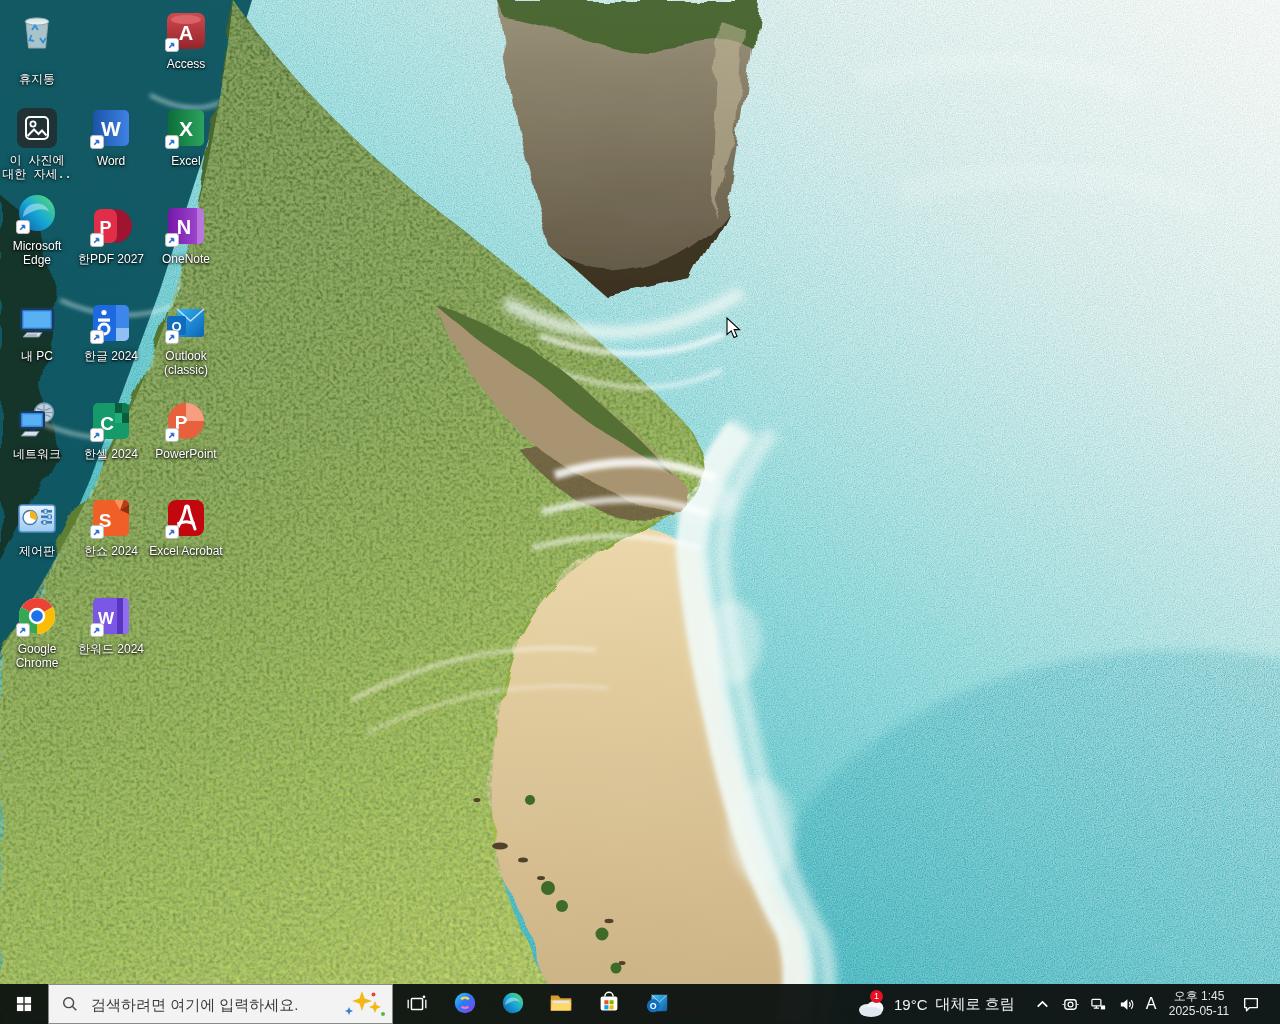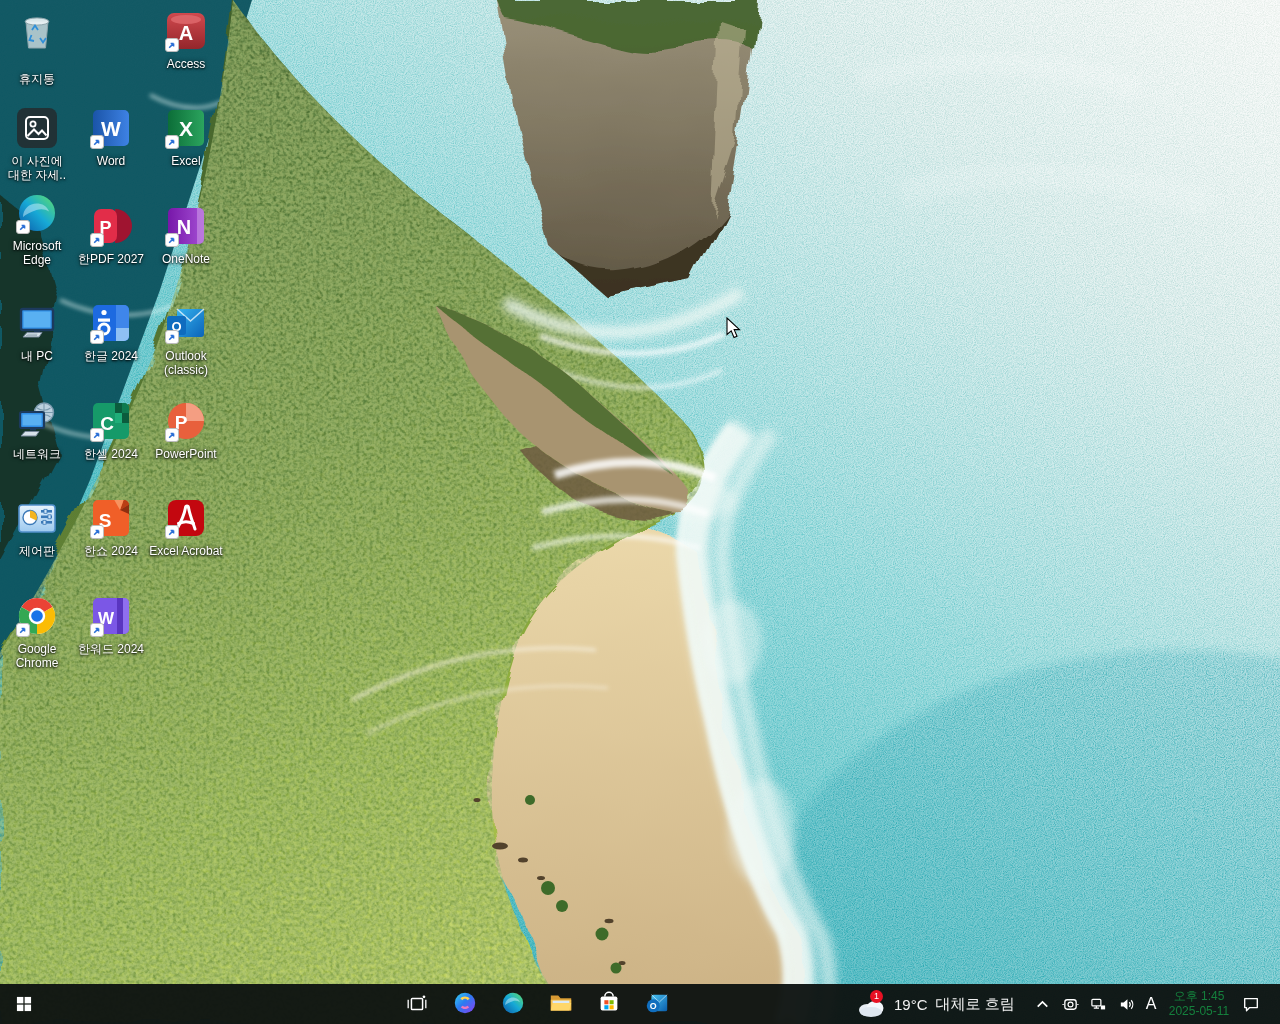--- a/index.html
+++ b/index.html
@@ -40,21 +40,21 @@
   .weather{position:absolute;left:856px;top:0;height:40px;display:flex;align-items:center;gap:8px;color:#f2f2f2;font-size:15px;}
   .cloudwrap{position:relative;width:30px;height:24px;}
   .cloudwrap svg{width:30px;height:22px;margin-top:3px;}
   .wbadge{position:absolute;top:-2px;left:14px;min-width:13px;height:13px;border-radius:7px;background:#e81123;
     color:#fff;font-size:9px;line-height:13px;text-align:center;padding:0 2px;box-sizing:border-box;}
   .sys{position:absolute;left:1028px;top:0;height:40px;display:flex;align-items:center;color:#fff;}
   .sys .tico{width:24px;height:40px;display:flex;align-items:center;justify-content:center;margin:0 2px;}
   .sys .tico svg{width:17px;height:17px;}
   .chev svg{width:13px;height:13px;}
   .ime{width:22px;text-align:center;font-size:16px;color:#fff;margin:0 3px;}
-  .clock{width:74px;text-align:center;font-size:12px;line-height:15px;color:#15803d;margin-left:4px;}
+  .clock{width:74px;text-align:center;font-size:12px;line-height:15px;color:#e5e5e5;margin-left:4px;}
   .action{width:30px;height:40px;display:flex;align-items:center;justify-content:center;margin-left:18px;}
   .action svg{width:18px;height:18px;}
 
   .cursor{position:absolute;width:16px;height:22px;pointer-events:none;z-index:50;}
 </style>
 </head>
 <body>
 
 <div class="stage">
 
@@ -221,21 +221,21 @@
           </svg>
           <span class="lnk">
             <svg viewBox="0 0 14 14">
               <rect x="0.5" y="0.5" width="13" height="13" rx="2.5" fill="#fff" stroke="#bcbcbc"></rect>
               <path d="M4.2,9.8 L8.6,5.4 M8.6,5.4 L8.6,8.4 M8.6,5.4 L5.6,5.4" fill="none" stroke="#2a6fd6" stroke-width="1.5"></path>
             </svg>
           </span>
         </div>
         <div class="dicon-label">Access</div>
       </div>
-      <div class="dicon" style="left: 0px; top: 105px;">
+      <div class="dicon" style="left: 0px; top: 105px; font-family: Liberation Mono, monospace;">
         <div class="dicon-art">
           <svg viewBox="0 0 44 44">
             <rect x="2" y="2" width="40" height="40" rx="8" fill="rgba(38,40,42,.8)"></rect>
             <rect x="11" y="11" width="22" height="22" rx="4" fill="none" stroke="#fff" stroke-width="2"></rect>
             <circle cx="18" cy="18" r="2.6" fill="none" stroke="#fff" stroke-width="1.8"></circle>
             <path d="M12.5 30l6.5-6.5 4.5 4.5 3.5-3.5 4.5 5" fill="none" stroke="#fff" stroke-width="2"></path>
           </svg>
         </div>
         <div class="dicon-label">이 사진에 대한 자세..</div>
       </div>
@@ -573,20 +573,34 @@
   <div class="taskbar">
     <button class="start">
       <svg viewBox="0 0 28 28">
         <rect x="5" y="5" width="8.2" height="8.2" fill="#fff"></rect>
           <rect x="14.8" y="5" width="8.2" height="8.2" fill="#fff"></rect>
         <rect x="5" y="14.8" width="8.2" height="8.2" fill="#fff"></rect>
           <rect x="14.8" y="14.8" width="8.2" height="8.2" fill="#fff"></rect>
       </svg>
     </button>
 
+    <div class="searchbox">
+      <svg class="mag" viewBox="0 0 20 20">
+        <circle cx="8.5" cy="8.5" r="5.5" fill="none" stroke="#4a4a4a" stroke-width="1.6"></circle>
+        <path d="M12.5 12.5 L17 17" stroke="#4a4a4a" stroke-width="1.6"></path>
+      </svg>
+      <input type="text" placeholder="검색하려면 여기에 입력하세요." style="">
+      <svg class="spark" viewBox="0 0 46 30">
+        <path d="M20 2l2.6 7.4L30 12l-7.4 2.6L20 22l-2.6-7.4L10 12l7.4-2.6Z" fill="#f5b714"></path>
+        <path d="M33 12l1.7 4.3L39 18l-4.3 1.7L33 24l-1.7-4.3L27 18l4.3-1.7Z" fill="#f5b714"></path>
+        <path d="M7 18l1.2 2.8L11 22l-2.8 1.2L7 26l-1.2-2.8L3 22l2.8-1.2Z" fill="#3f7de0"></path>
+        <circle cx="31.5" cy="5.5" r="2" fill="#e8452c"></circle>
+          <circle cx="41" cy="25" r="2" fill="#52b84c"></circle>
+      </svg>
+    </div>
 
     <button class="tview">
       <svg viewBox="0 0 28 28">
         <rect x="8" y="8" width="12" height="12" rx="1" fill="none" stroke="#fff" stroke-width="1.6"></rect>
         <path d="M4.5 9.5v9M23.5 9.5v9" stroke="#fff" stroke-width="1.4"></path>
         <circle cx="21.5" cy="6.3" r="1.5" fill="#fff"></circle>
       </svg>
     </button>
 
     <div class="apps">

